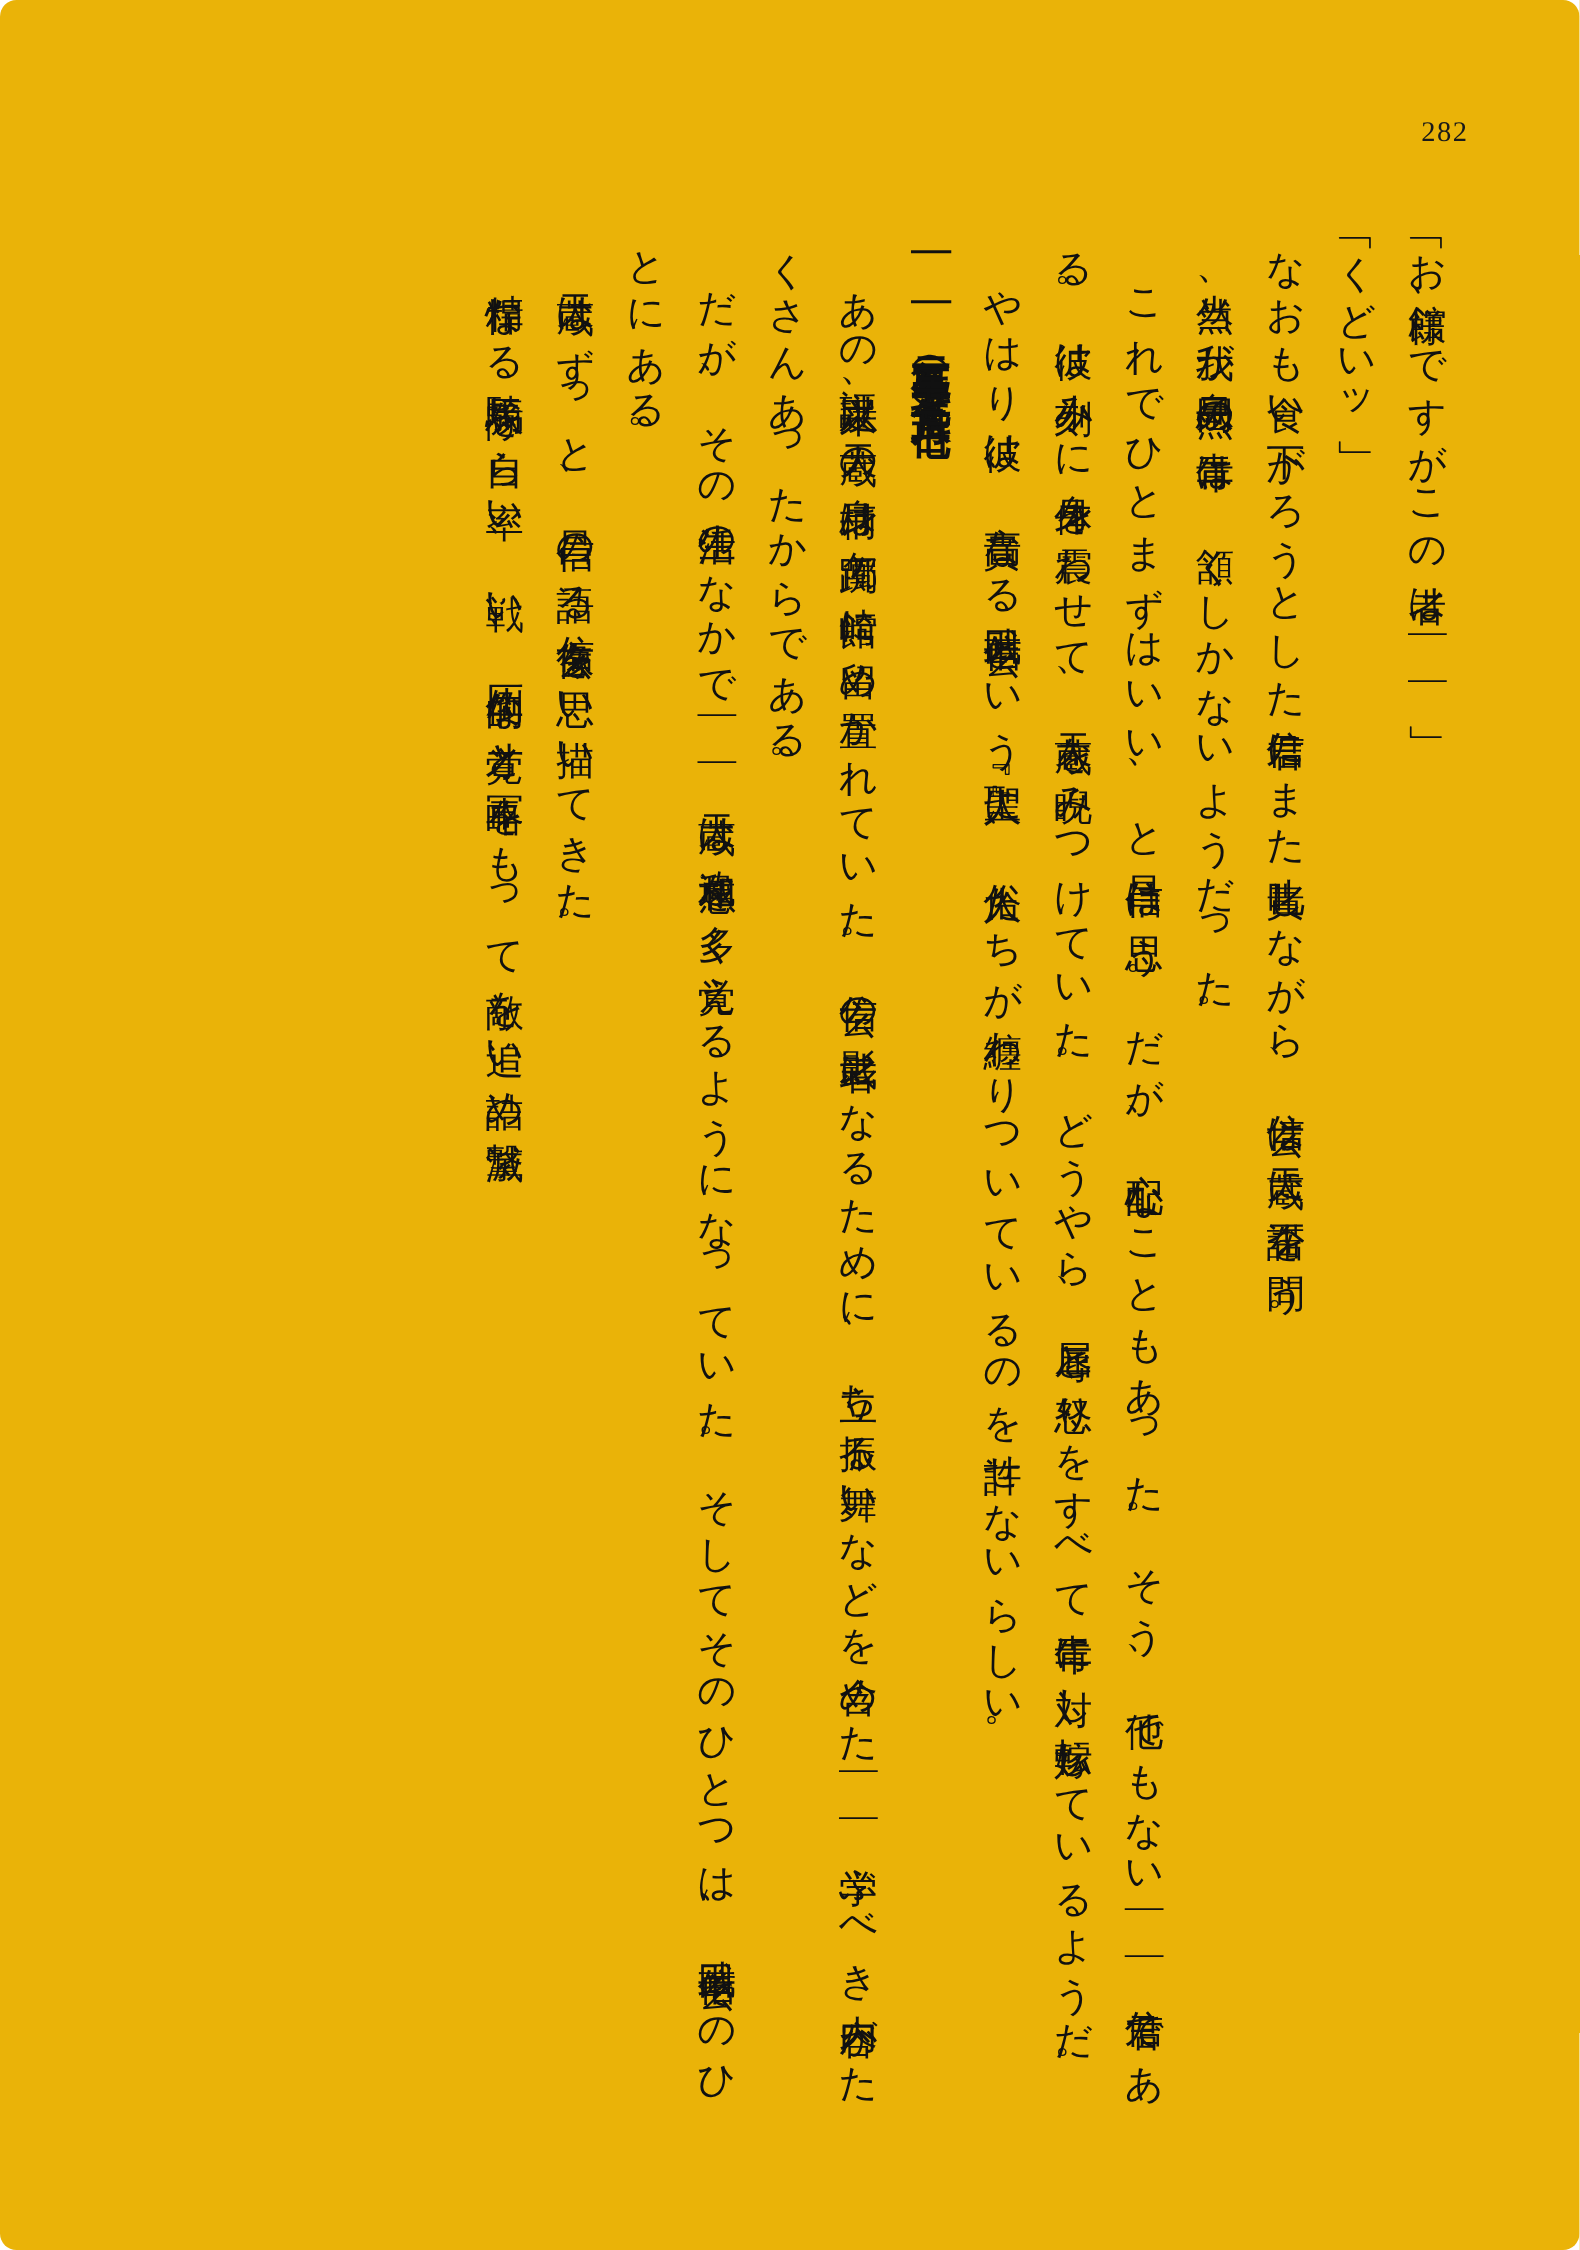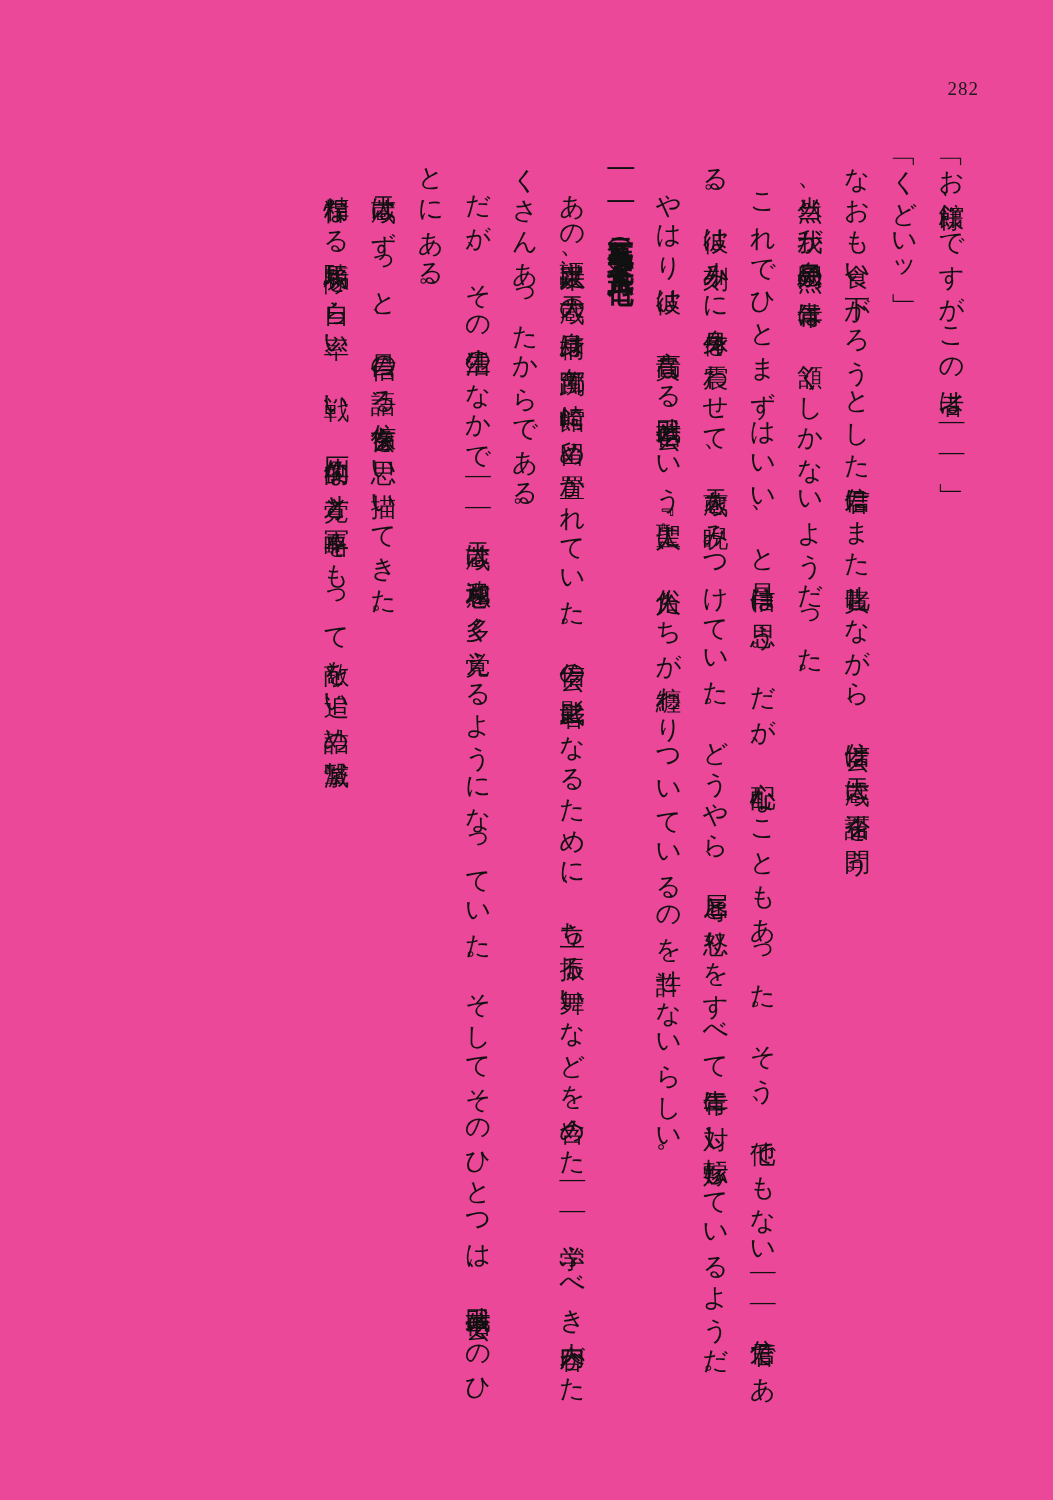--- a/index.html
+++ b/index.html
@@ -4,24 +4,25 @@
 <style>
   html, body {
     margin: 0;
     padding: 0;
     background: #ffffff;
   }
   .page {
     position: relative;
     width: 1053px;
     height: 1500px;
-    background: #ec4899;
+    background: #eab308;
     overflow: hidden;
     font-family: "Liberation Serif", "DejaVu Serif", serif;
     color: #1a1a1a;
+    border-radius: 11px;
   }
   .page-number {
     position: absolute;
     top: 78px;
     right: 74px;
     font-size: 19px;
     letter-spacing: 1px;
     color: #1a1a1a;
     font-family: "Liberation Serif", "DejaVu Serif", serif;
   }

